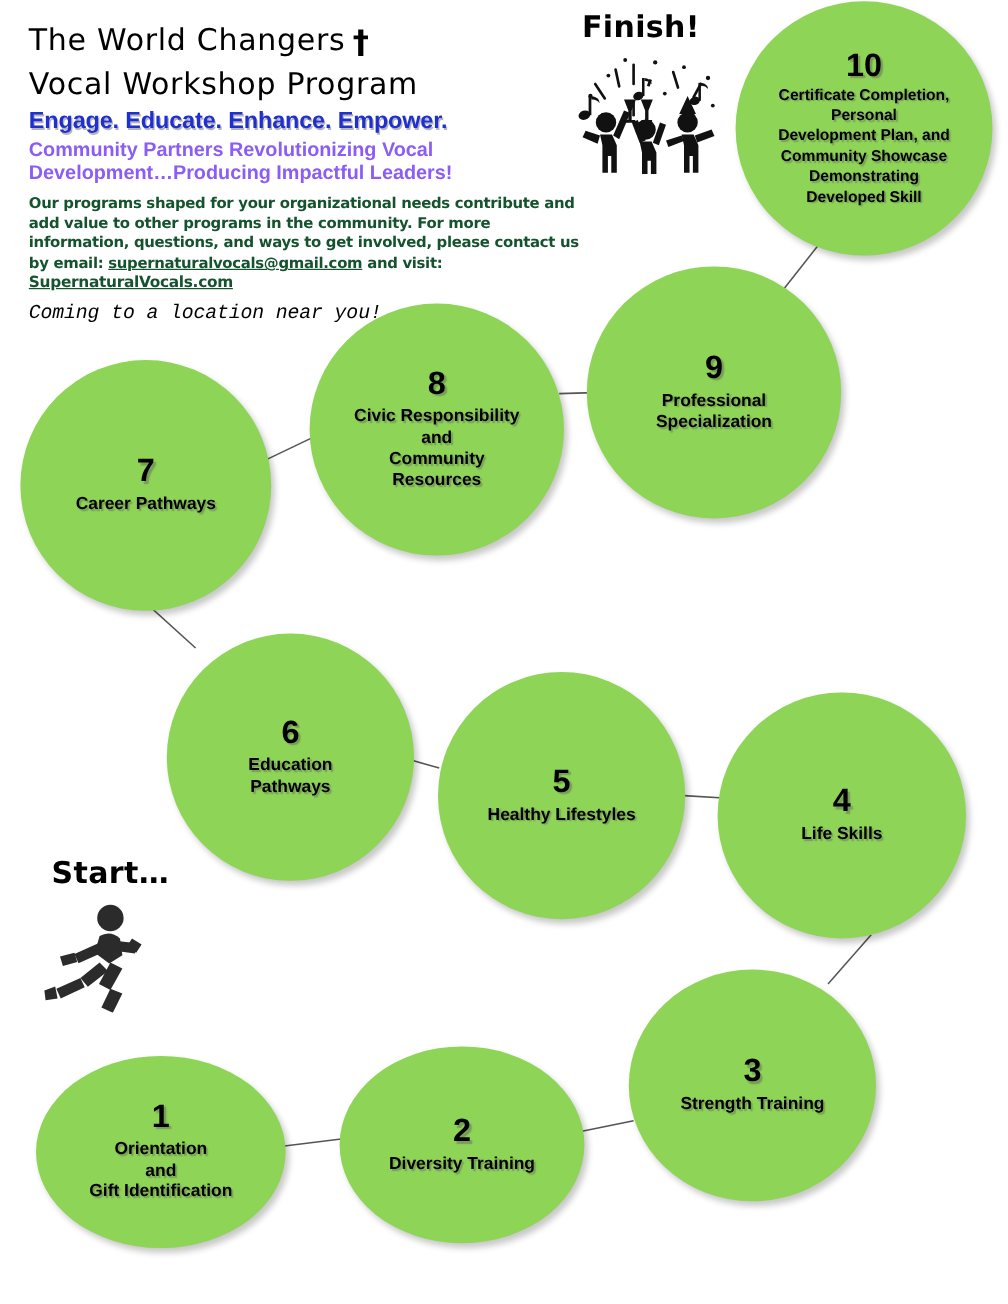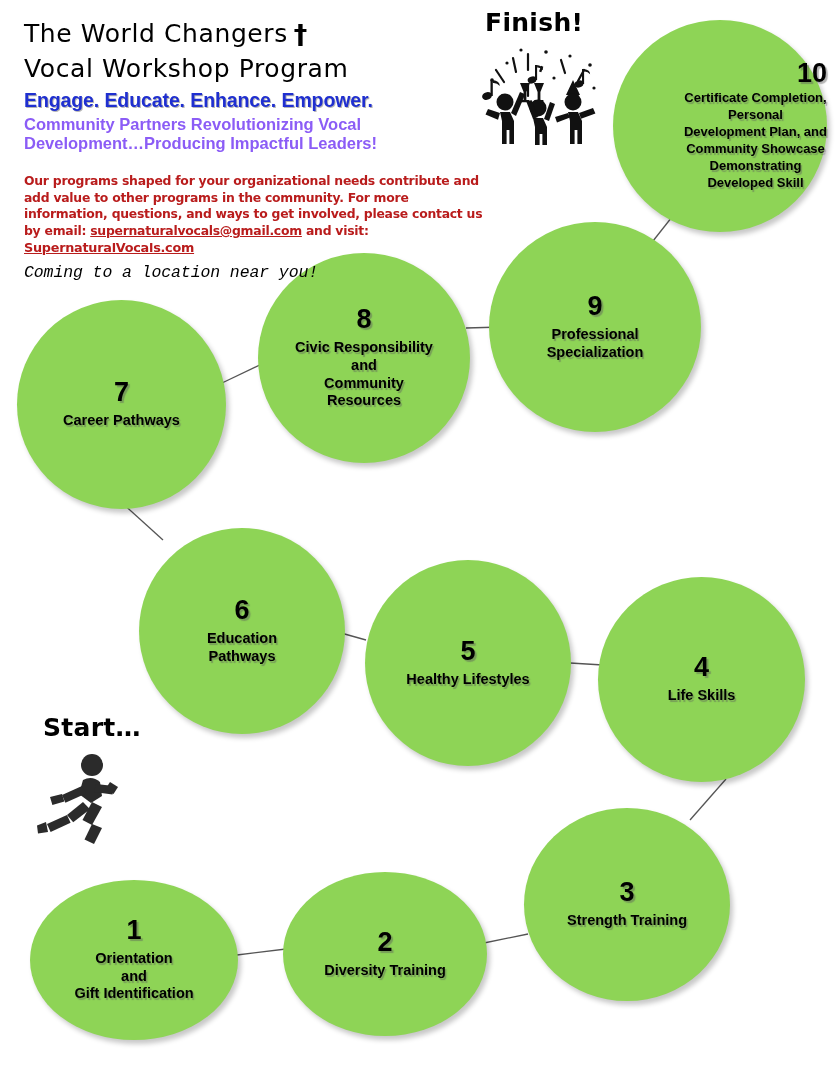--- a/index.html
+++ b/index.html
@@ -64,23 +64,23 @@
     font-weight: 700;
     color: #8b5cf6;
     line-height: 1.18;
     margin-top: 3px;
     width: 420px;
   }
   .body-copy {
     font-family: "DejaVu Sans", sans-serif;
     font-size: 12.4px;
     font-weight: 700;
-    color: #b91c1c;
+    color: #14532d;
     line-height: 1.33;
-    margin-top: 20px;
+    margin-top: 7px;
     width: 468px;
     letter-spacing: -0.25px;
   }
   .body-copy .u { text-decoration: underline; }
   .body-copy .site { font-size: 12.8px; }
   .closing {
     font-family: Liberation Mono, monospace;
     font-style: italic;
     font-size: 16.5px;
     font-weight: 400;
@@ -260,21 +260,21 @@
 
       <path d="M56 50 l10 5 l-10 18 l-9.5 -5 z"></path>
       <path d="M56 72 l10 4 l-8 16 l-9.5 -4.5 z"></path>
 
       <path d="M47 50 l-16 13 l6.2 7.2 l16.8 -13 z"></path>
       <path d="M31 63 l-20 9 l3.6 8 l20 -9.2 z"></path>
       <path d="M10 70 l2 10 l-10 1.5 l-1 -8 z"></path>
     </g>
   </svg>
 
-  <div class="node" id="node-10" style="left:613px; top:20px; width:214px; height:212px;align-items:flex-end;">
+  <div class="node" id="node-10" style="left:613px; top:1px; width:214px; height:212px;">
     <div class="num">10</div>
     <div class="lbl">Certificate Completion,
 Personal
 Development Plan, and
 Community Showcase
 Demonstrating
 Developed Skill</div>
   </div>
 
   <div class="node" id="node-9" style="left:489px; top:222px; width:212px; height:210px;">

